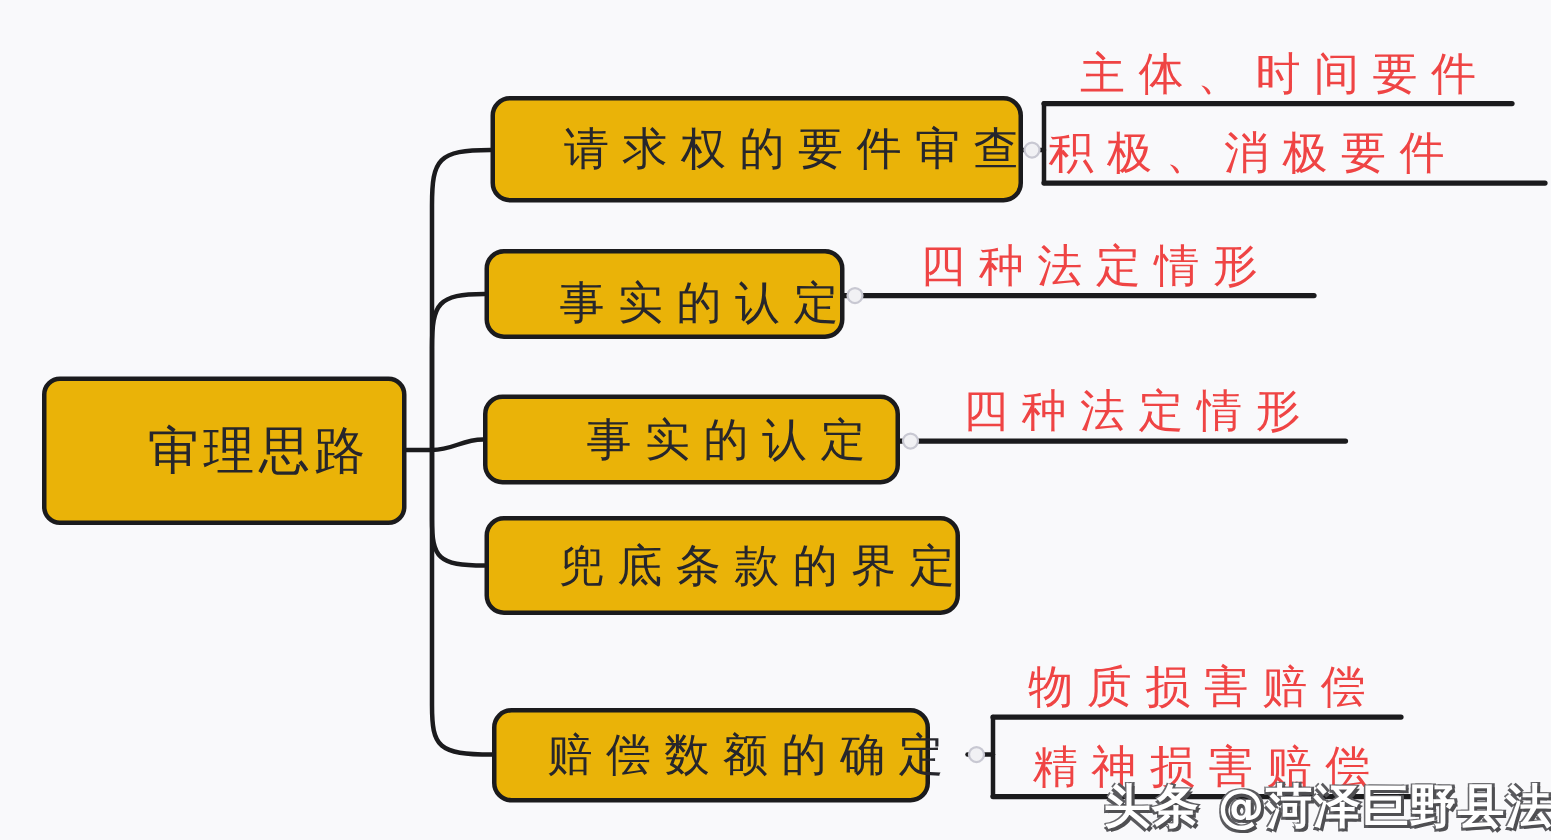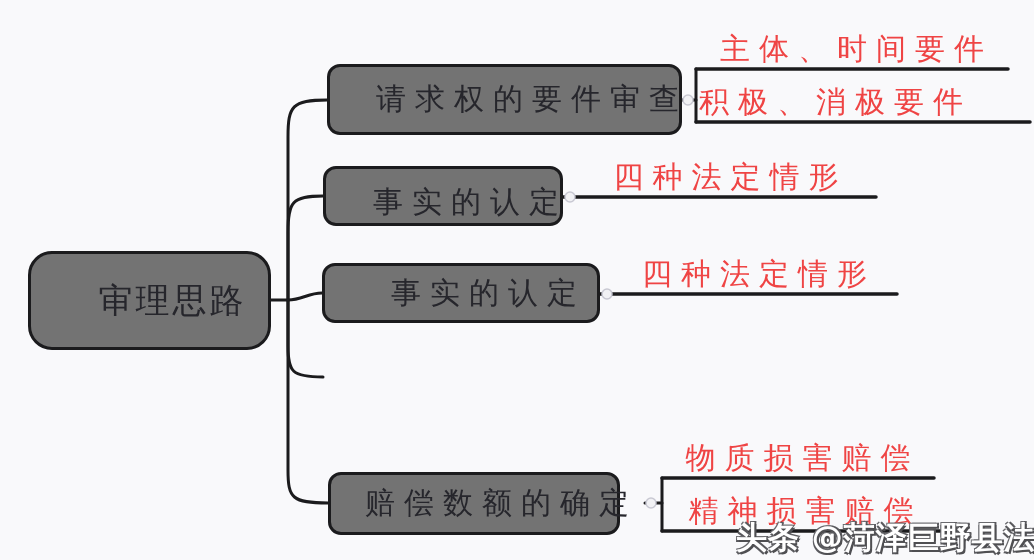--- a/index.html
+++ b/index.html
@@ -9,30 +9,30 @@
   }
   .canvas{
     position:relative;
     width:1034px;height:560px;
     background:#f9f9fb;
     overflow:hidden;
   }
   .wires{position:absolute;left:0;top:0;width:1034px;height:560px;}
   .node{
     position:absolute;
-    background:#737373;
+    background:#eab308;
     border:3px solid #1b1b1d;
     display:flex;align-items:center;justify-content:center;
     color:#26262c;
     box-sizing:border-box;
     text-align:center;
     white-space:nowrap;
     padding-left:46px;
   }
-  .root{border-radius:24px;font-size:34px;letter-spacing:3px;}
+  .root{border-radius:12px;font-size:34px;letter-spacing:3px;}
   .branch{border-radius:13px;font-size:30px;letter-spacing:9px;text-indent:9px;}
   .leaf{
     position:absolute;
     display:flex;align-items:flex-start;justify-content:center;
     color:#ef4444;
     font-size:30px;letter-spacing:9px;text-indent:9px;
     white-space:nowrap;
     height:38px;
   }
   .watermark{
@@ -93,20 +93,23 @@
   </div>
 
   <div class="node branch" style="left:323px;top:166px;width:240px;height:60px;align-items:flex-end;">
     <span>事实的认定</span>
   </div>
 
   <div class="node branch" style="left:322px;top:263px;width:278px;height:60px;">
     <span>事实的认定</span>
   </div>
 
+  <div class="node branch" style="left:323px;top:344px;width:317px;height:66px;">
+    <span>兜底条款的界定</span>
+  </div>
 
   <div class="node branch" style="left:328px;top:472px;width:292px;height:63px;">
     <span>赔偿数额的确定</span>
   </div>
 
   <div class="leaf" style="left:696px;top:29px;width:312px;">
     <span>主体、时间要件</span>
   </div>
   <div class="leaf" style="left:664px;top:82px;width:334px;">
     <span>积极、消极要件</span>

